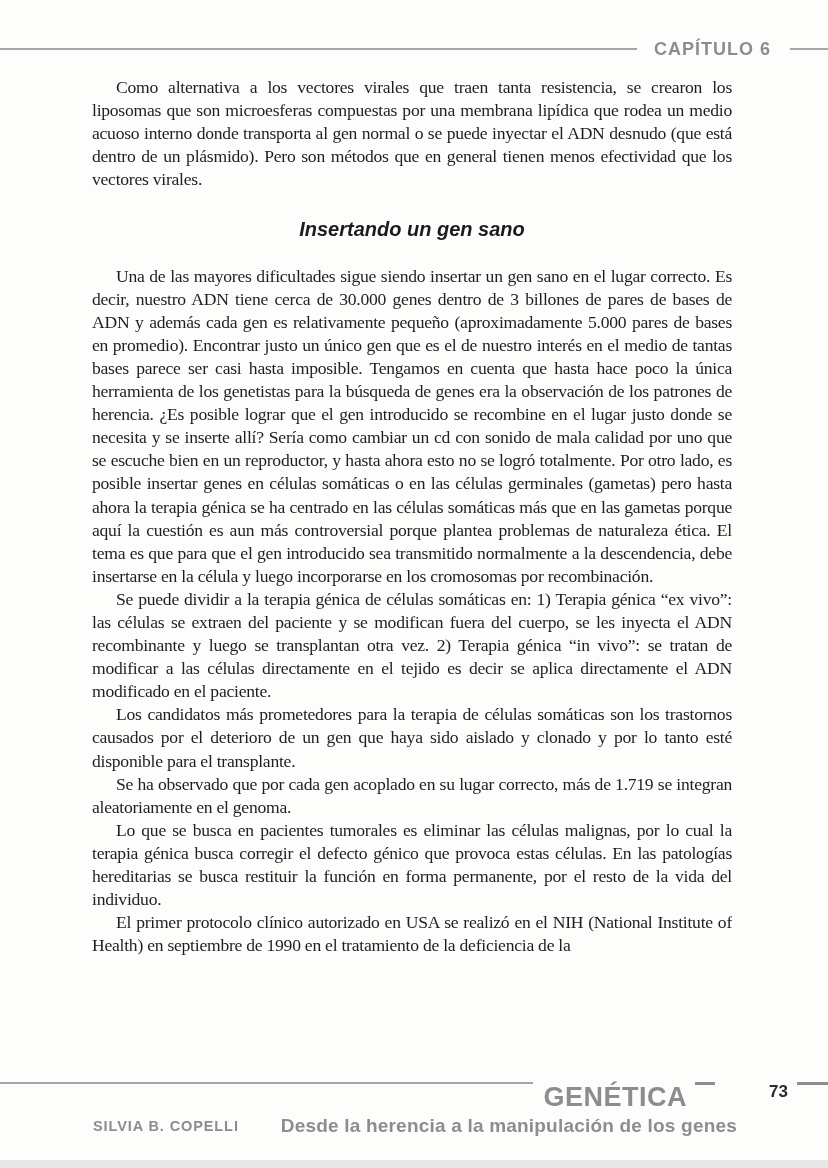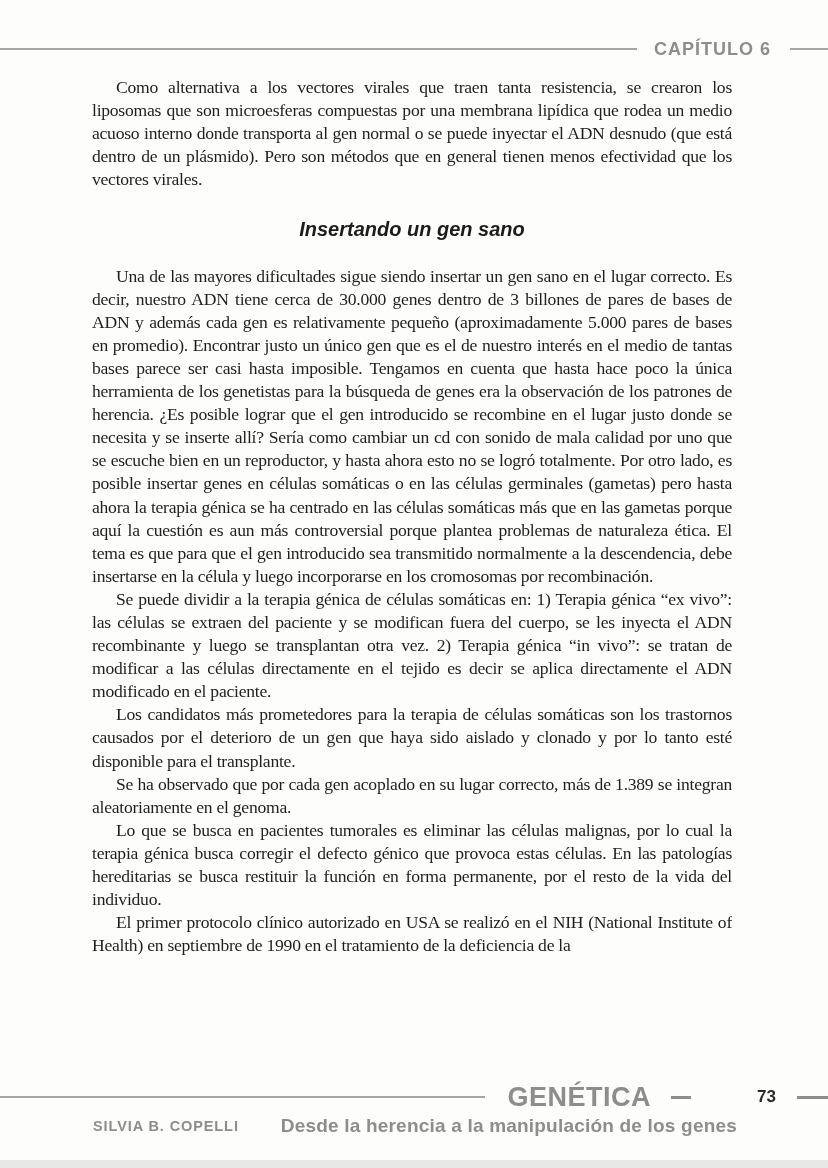--- a/index.html
+++ b/index.html
@@ -43,21 +43,21 @@
   .content p.noindent{text-indent:0;}
   .content h2{
     font-family:"Liberation Sans","DejaVu Sans",sans-serif;
     font-style:italic;font-weight:700;
     font-size:20px;letter-spacing:0;
     color:#1c1c1c;
     margin:27px 0 23px 0;text-indent:0;text-align:center;
   }
   
   .footer{position:absolute;left:0;right:0;top:1082px;}
-  .footer-row1{display:flex;align-items:center;height:30px;gap:12px;}
+  .footer-row1{display:flex;align-items:flex-start;height:30px;}
   .footer-row1 .rule-left{flex:1;margin-right:11px;}
   .book-title{
     font-family:"Liberation Sans","DejaVu Sans",sans-serif;
     font-weight:700;font-size:27px;letter-spacing:0.5px;
     color:var(--muted);white-space:nowrap;
   }
   .dash{background:var(--muted);height:3px;width:20px;margin:0 8px;}
   .dash-right{background:var(--muted);height:3px;width:31px;margin-left:9px;}
   .page-number{
     font-family:"Liberation Sans","DejaVu Sans",sans-serif;
@@ -82,21 +82,21 @@
     <span class="chapter">CAPÍTULO 6</span>
     <span class="rule rule-right"></span>
   </div>
 
   <div class="content">
     <p>Como alternativa a los vectores virales que traen tanta resistencia, se crearon los liposomas que son microesferas compuestas por una membrana lipídica que rodea un medio acuoso interno donde transporta al gen normal o se puede inyectar el ADN desnudo (que está dentro de un plásmido). Pero son métodos que en general tienen menos efectividad que los vectores virales.</p>
     <h2>Insertando un gen sano</h2>
     <p>Una de las mayores dificultades sigue siendo insertar un gen sano en el lugar correcto. Es decir, nuestro ADN tiene cerca de 30.000 genes dentro de 3 billones de pares de bases de ADN y además cada gen es relativamente pequeño (aproximadamente 5.000 pares de bases en promedio). Encontrar justo un único gen que es el de nuestro interés en el medio de tantas bases parece ser casi hasta imposible. Tengamos en cuenta que hasta hace poco la única herramienta de los genetistas para la búsqueda de genes era la observación de los patrones de herencia. ¿Es posible lograr que el gen introducido se recombine en el lugar justo donde se necesita y se inserte allí? Sería como cambiar un cd con sonido de mala calidad por uno que se escuche bien en un reproductor, y hasta ahora esto no se logró totalmente. Por otro lado, es posible insertar genes en células somáticas o en las células germinales (gametas) pero hasta ahora la terapia génica se ha centrado en las células somáticas más que en las gametas porque aquí la cuestión es aun más controversial porque plantea problemas de naturaleza ética. El tema es que para que el gen introducido sea transmitido normalmente a la descendencia, debe insertarse en la célula y luego incorporarse en los cromosomas por recombinación.</p>
     <p>Se puede dividir a la terapia génica de células somáticas en: 1) Terapia génica “ex vivo”: las células se extraen del paciente y se modifican fuera del cuerpo, se les inyecta el ADN recombinante y luego se transplantan otra vez. 2) Terapia génica “in vivo”: se tratan de modificar a las células directamente en el tejido es decir se aplica directamente el ADN modificado en el paciente.</p>
     <p>Los candidatos más prometedores para la terapia de células somáticas son los trastornos causados por el deterioro de un gen que haya sido aislado y clonado y por lo tanto esté disponible para el transplante.</p>
-    <p>Se ha observado que por cada gen acoplado en su lugar correcto, más de 1.389 se integran aleatoriamente en el genoma.</p>
+    <p>Se ha observado que por cada gen acoplado en su lugar correcto, más de 1.719 se integran aleatoriamente en el genoma.</p>
     <p>Lo que se busca en pacientes tumorales es eliminar las células malignas, por lo cual la terapia génica busca corregir el defecto génico que provoca estas células. En las patologías hereditarias se busca restituir la función en forma permanente, por el resto de la vida del individuo.</p>
     <p>El primer protocolo clínico autorizado en USA se realizó en el NIH (National Institute of Health) en septiembre de 1990 en el tratamiento de la deficiencia de la</p>
   </div>
 
   <div class="footer">
     <div class="footer-row1">
       <span class="rule rule-left"></span>
       <span class="book-title">GENÉTICA</span>
       <span class="dash"></span>
       <span class="page-number">73</span>

